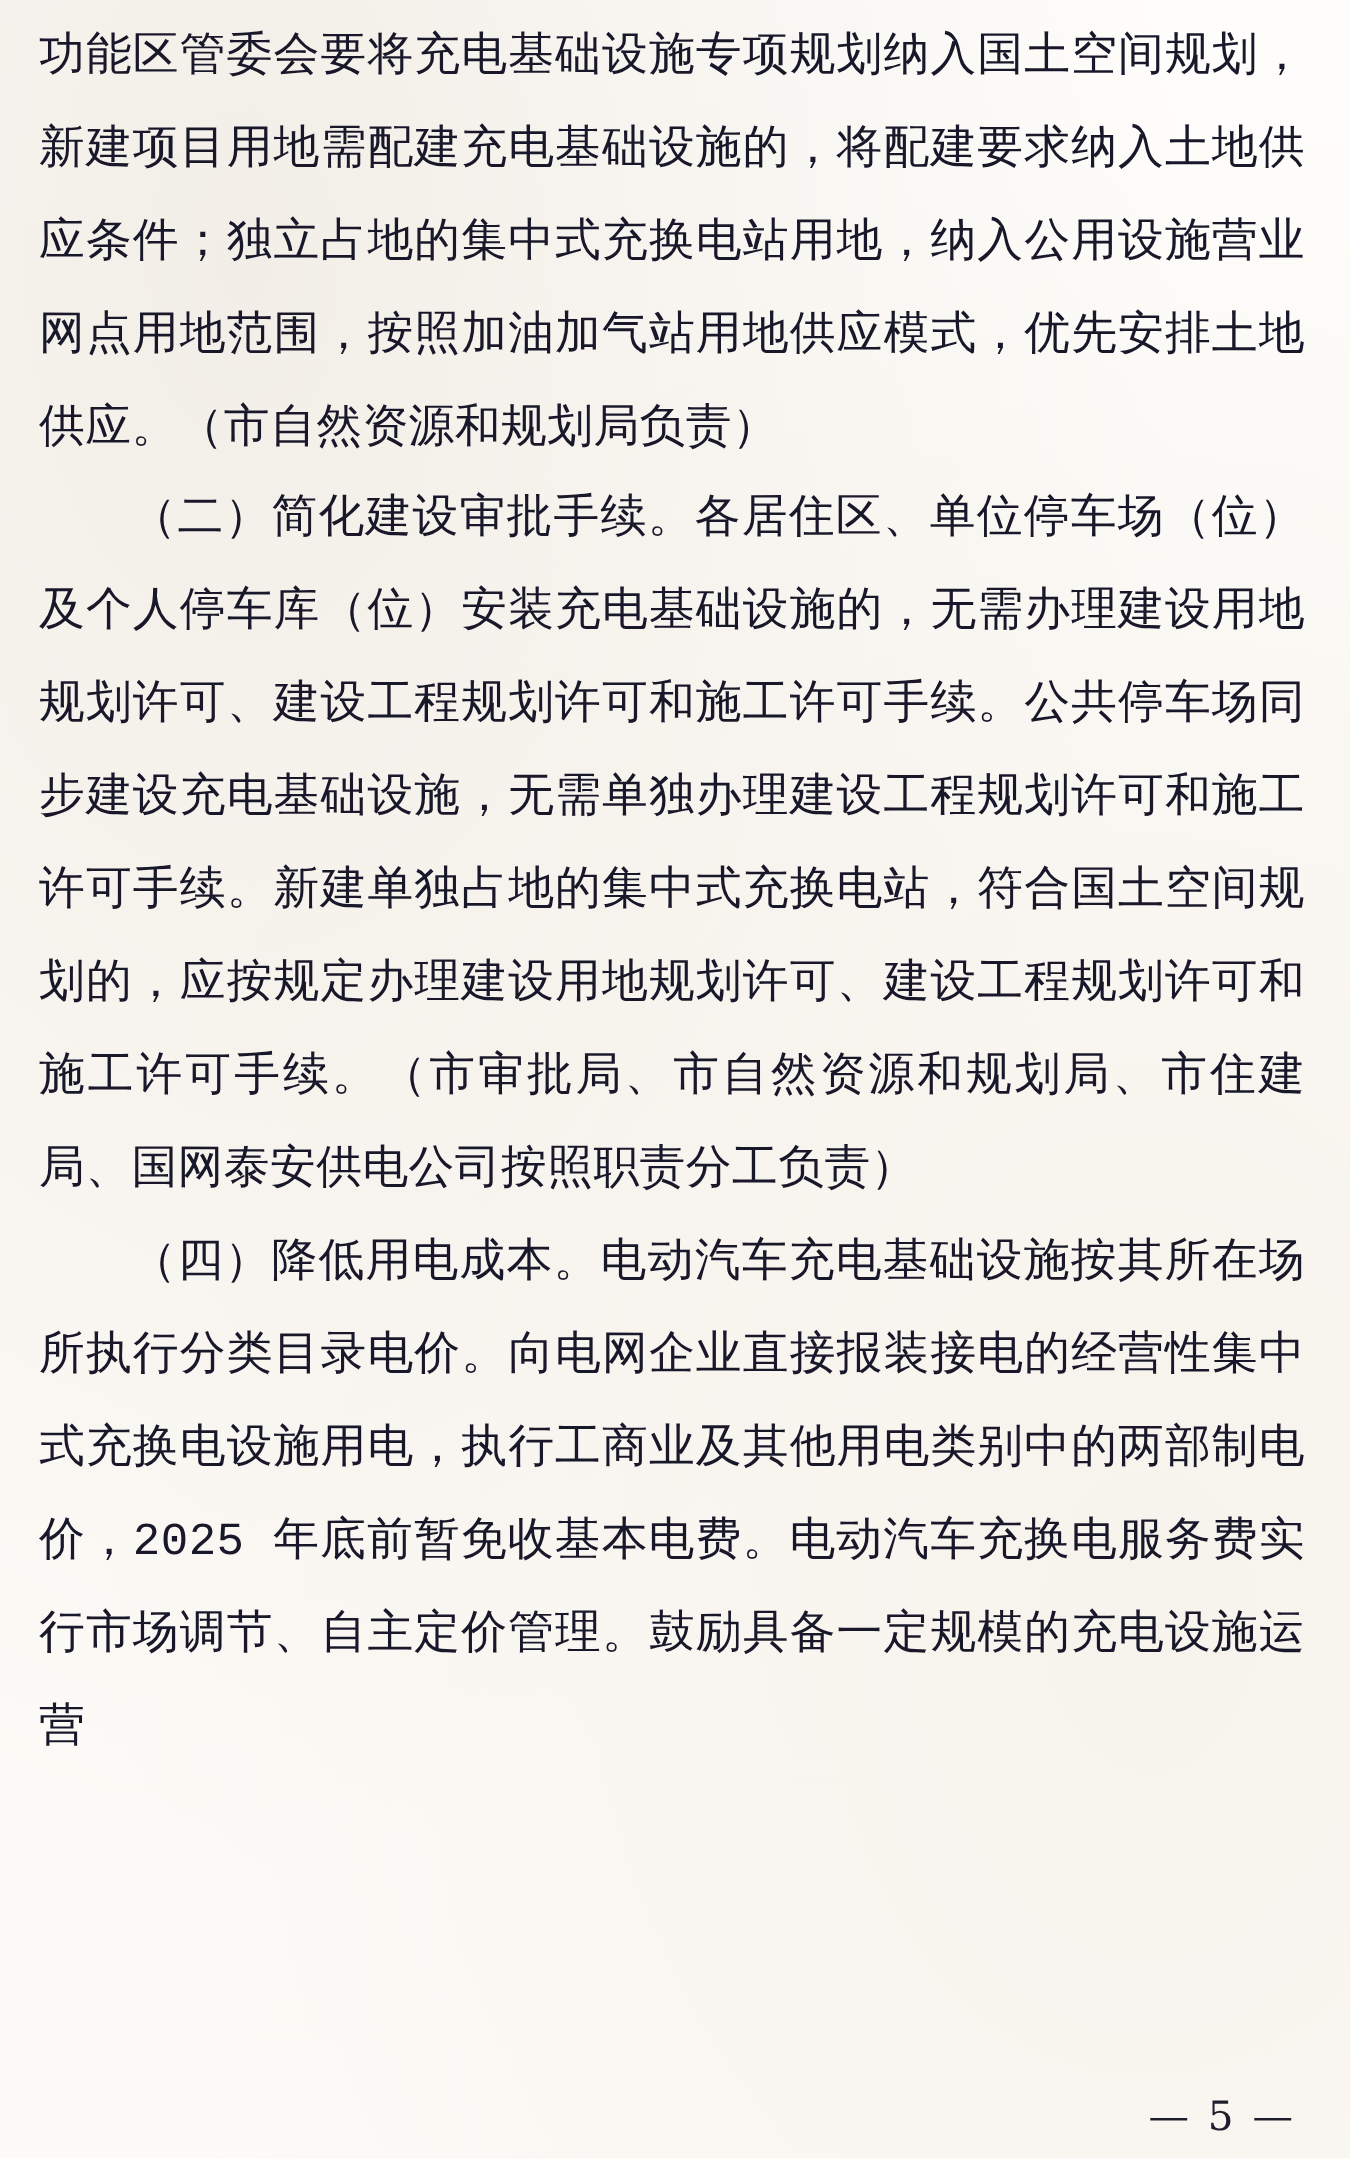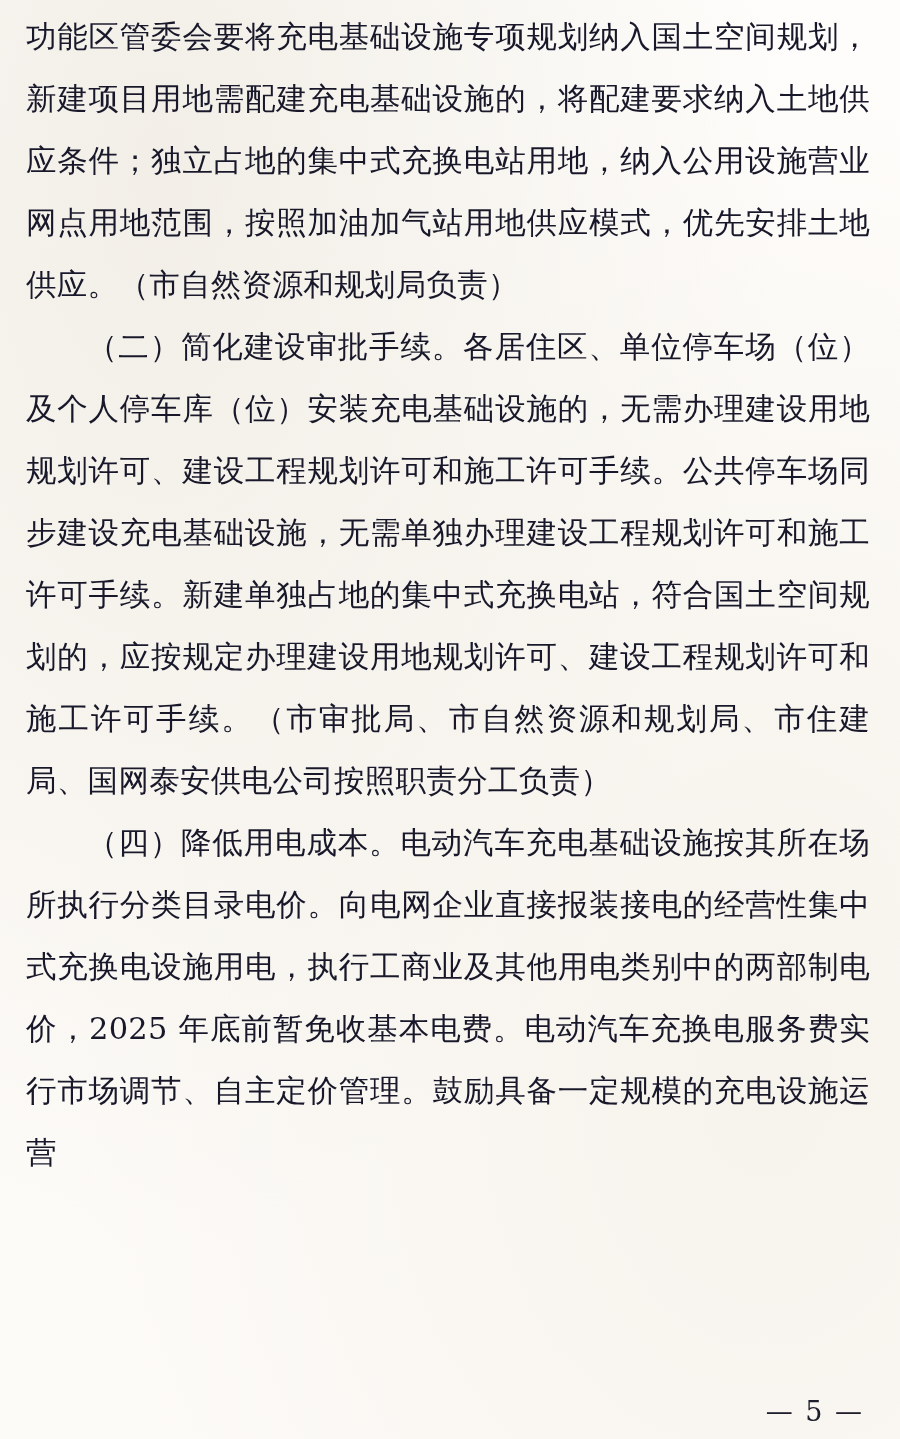--- a/index.html
+++ b/index.html
@@ -39,20 +39,21 @@
     color: #18182a;
   }
   .para {
     margin: 0;
     text-indent: 0;
     text-align: justify;
     text-justify: inter-ideograph;
   }
   .para.indent {
     text-indent: 61px;
+    font-family: Liberation Mono, monospace;
   }
   .footer {
     position: absolute;
     right: 36px;
     bottom: 14px;
     font-size: 27px;
     line-height: 1;
     color: #1d1d2c;
     letter-spacing: 2px;
   }

